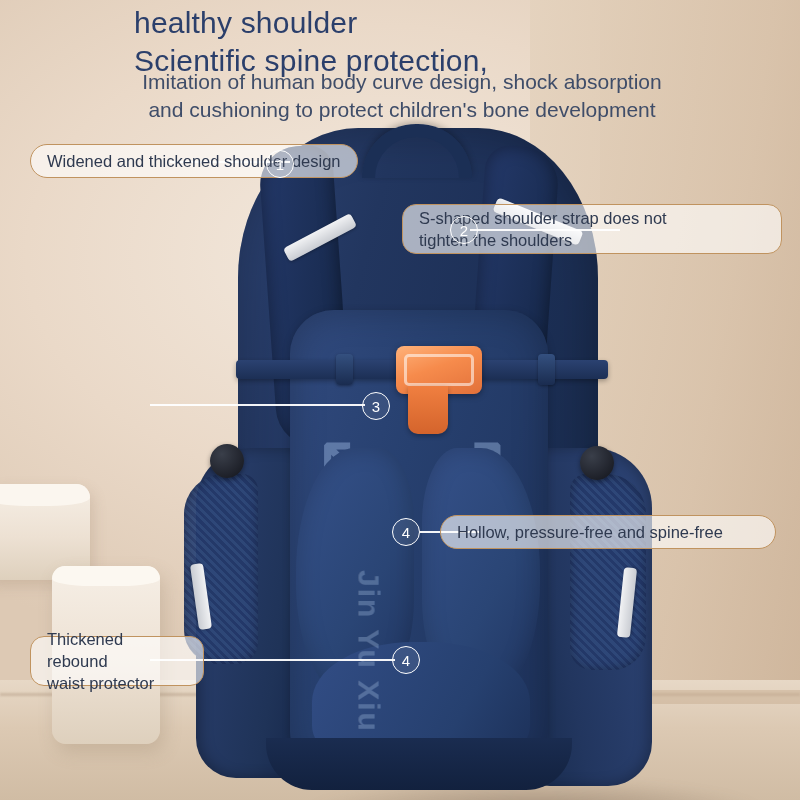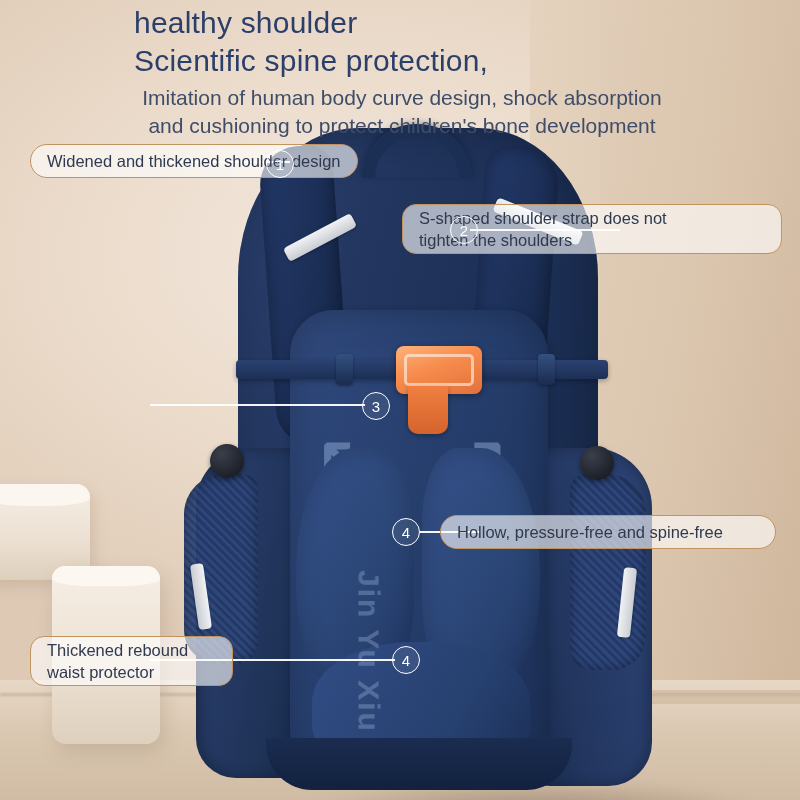--- a/index.html
+++ b/index.html
@@ -287,21 +287,21 @@
     position: absolute;
     left: 134px; top: 4px;
     width: 560px;
     color: #2b3f6b;
     font-size: 30px;
     line-height: 38px;
     letter-spacing: .2px;
   }
   .subhead {
     position: absolute;
-    left: 74px; top: 84px;
+    left: 74px; top: 68px;
     width: 656px;
     color: #3f4d69;
     font-size: 21px;
     line-height: 28px;
     text-align: center;
   }
 
   .callout {
     position: absolute;
     display: flex;
@@ -414,17 +414,17 @@
   <div class="num-badge" style="left:450px; top:216px;">2</div>
 
   <div class="lead-line" style="left:150px; top:404px; width:215px;"></div>
   <div class="num-badge" style="left:362px; top:392px;">3</div>
 
   <div class="lead-line" style="left:420px; top:531px; width:60px;"></div>
   <div class="callout" style="left:440px; top:515px; width:336px;">Hollow, pressure-free and spine-free</div>
   <div class="num-badge" style="left:392px; top:518px;">4</div>
 
   <div class="lead-line" style="left:150px; top:659px; width:245px;"></div>
-  <div class="callout two-line" style="left:30px; top:636px; width:203px;">Thickened rebound
+  <div class="callout two-line" style="left:30px; top:636px; width:174px;">Thickened rebound
 waist protector</div>
   <div class="num-badge" style="left:392px; top:646px;">4</div>
 
 </div>
 
 </body></html>

